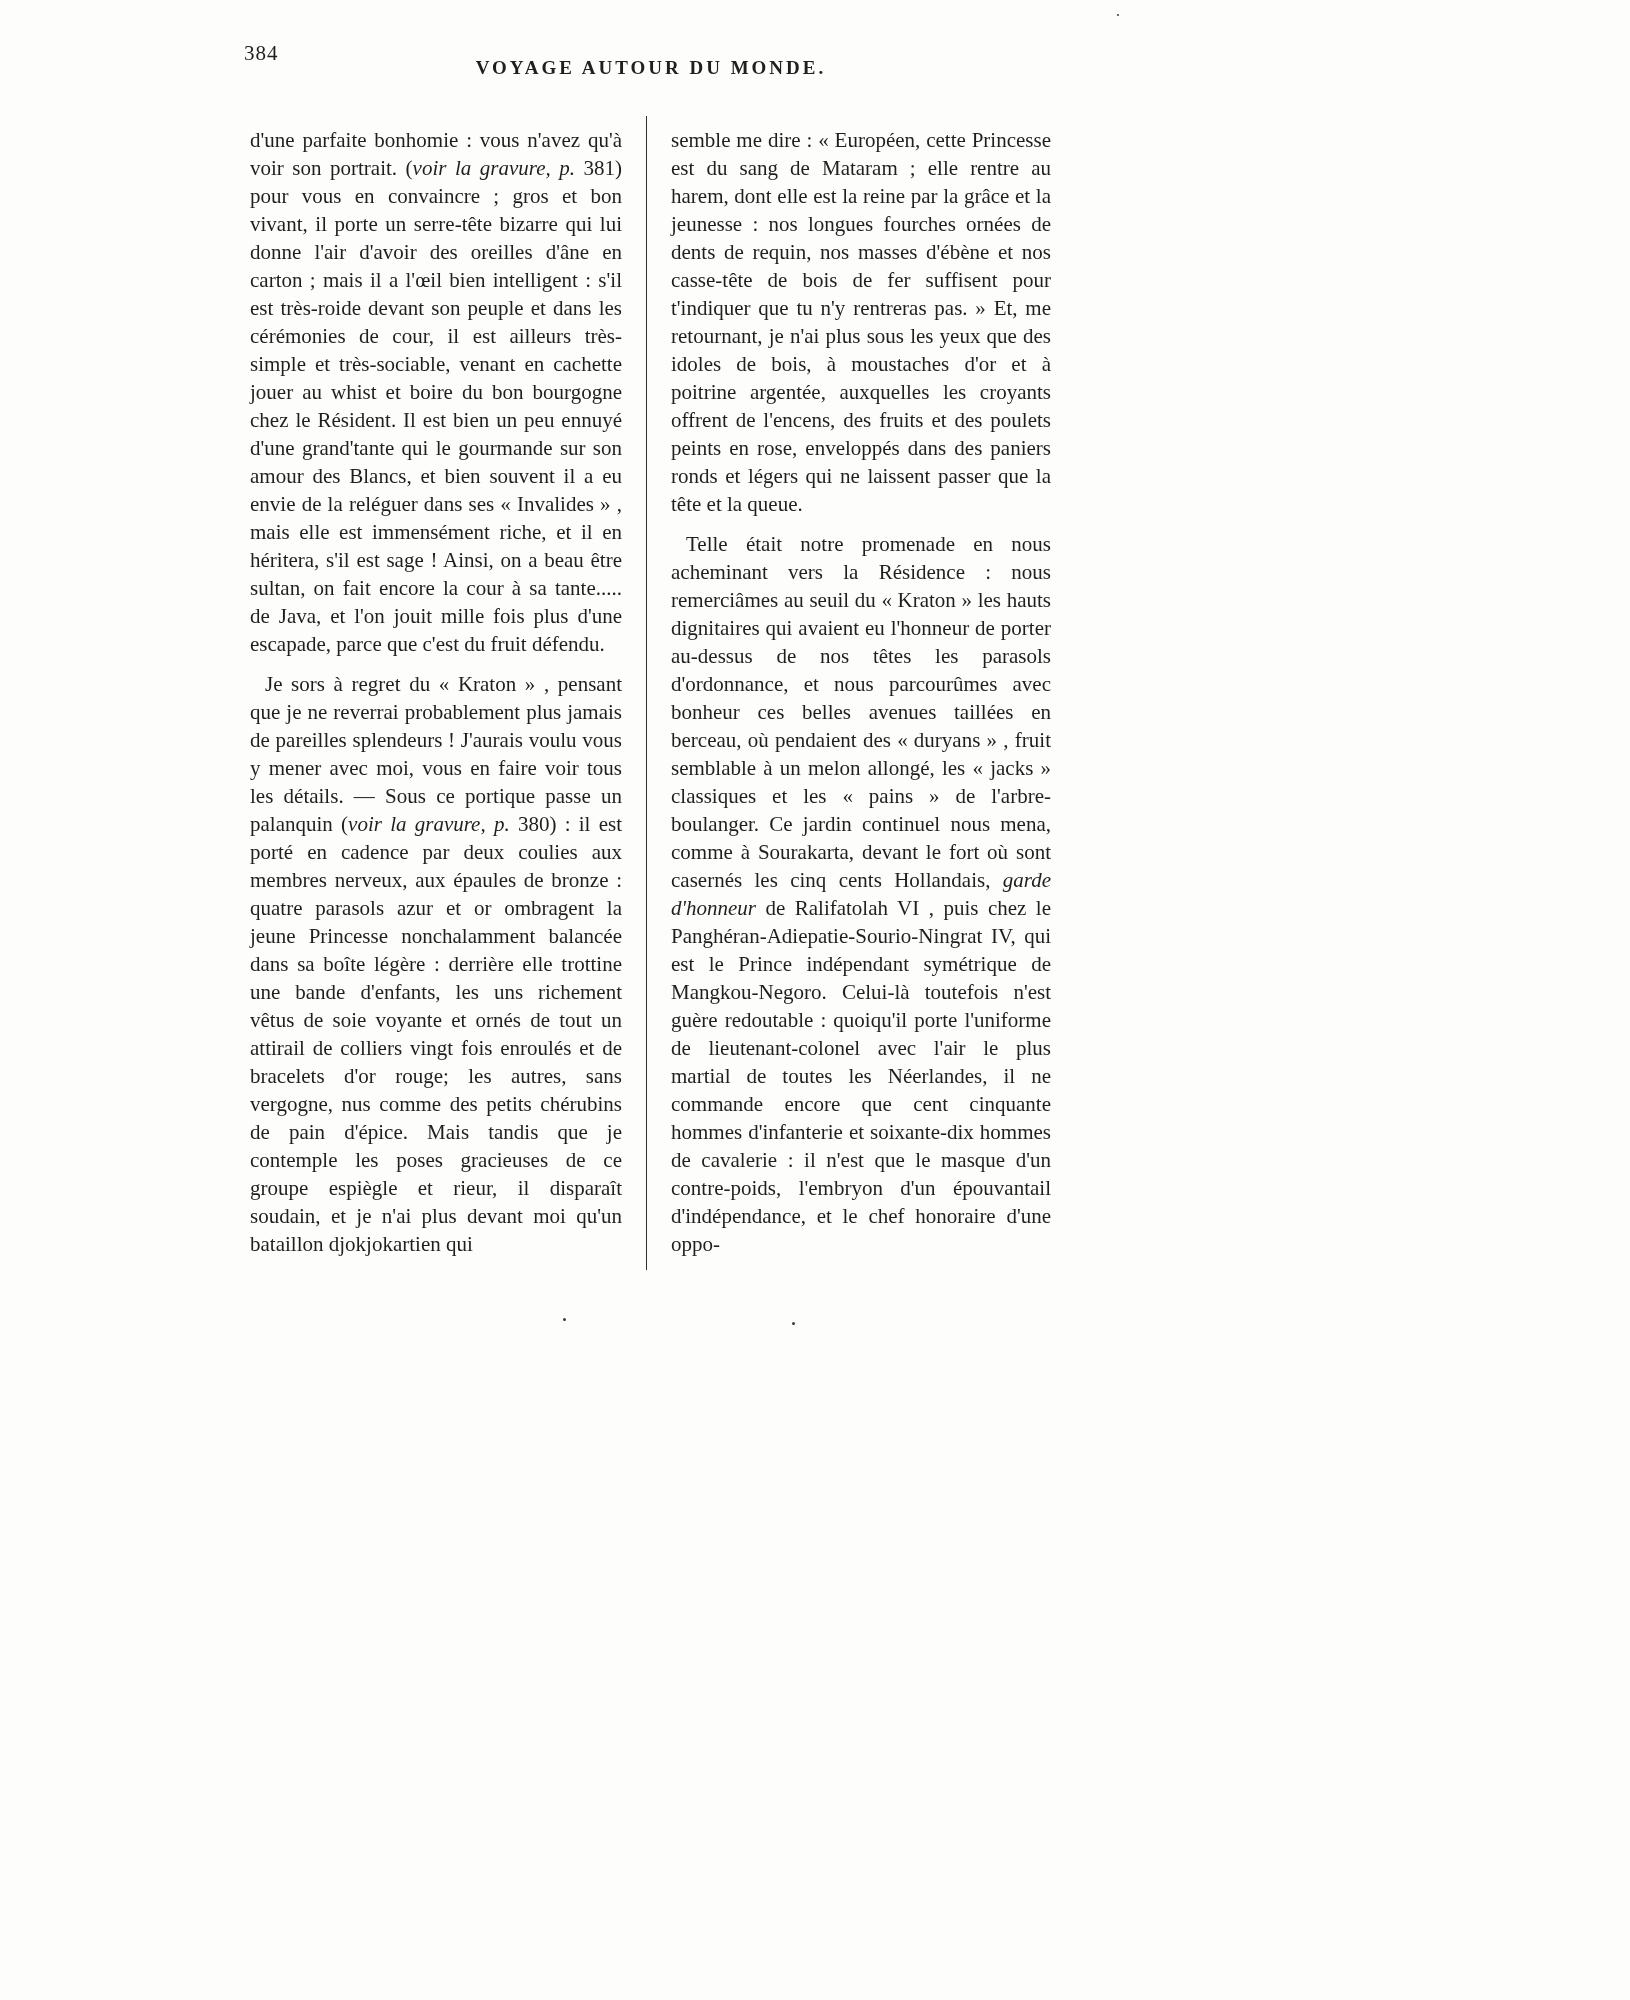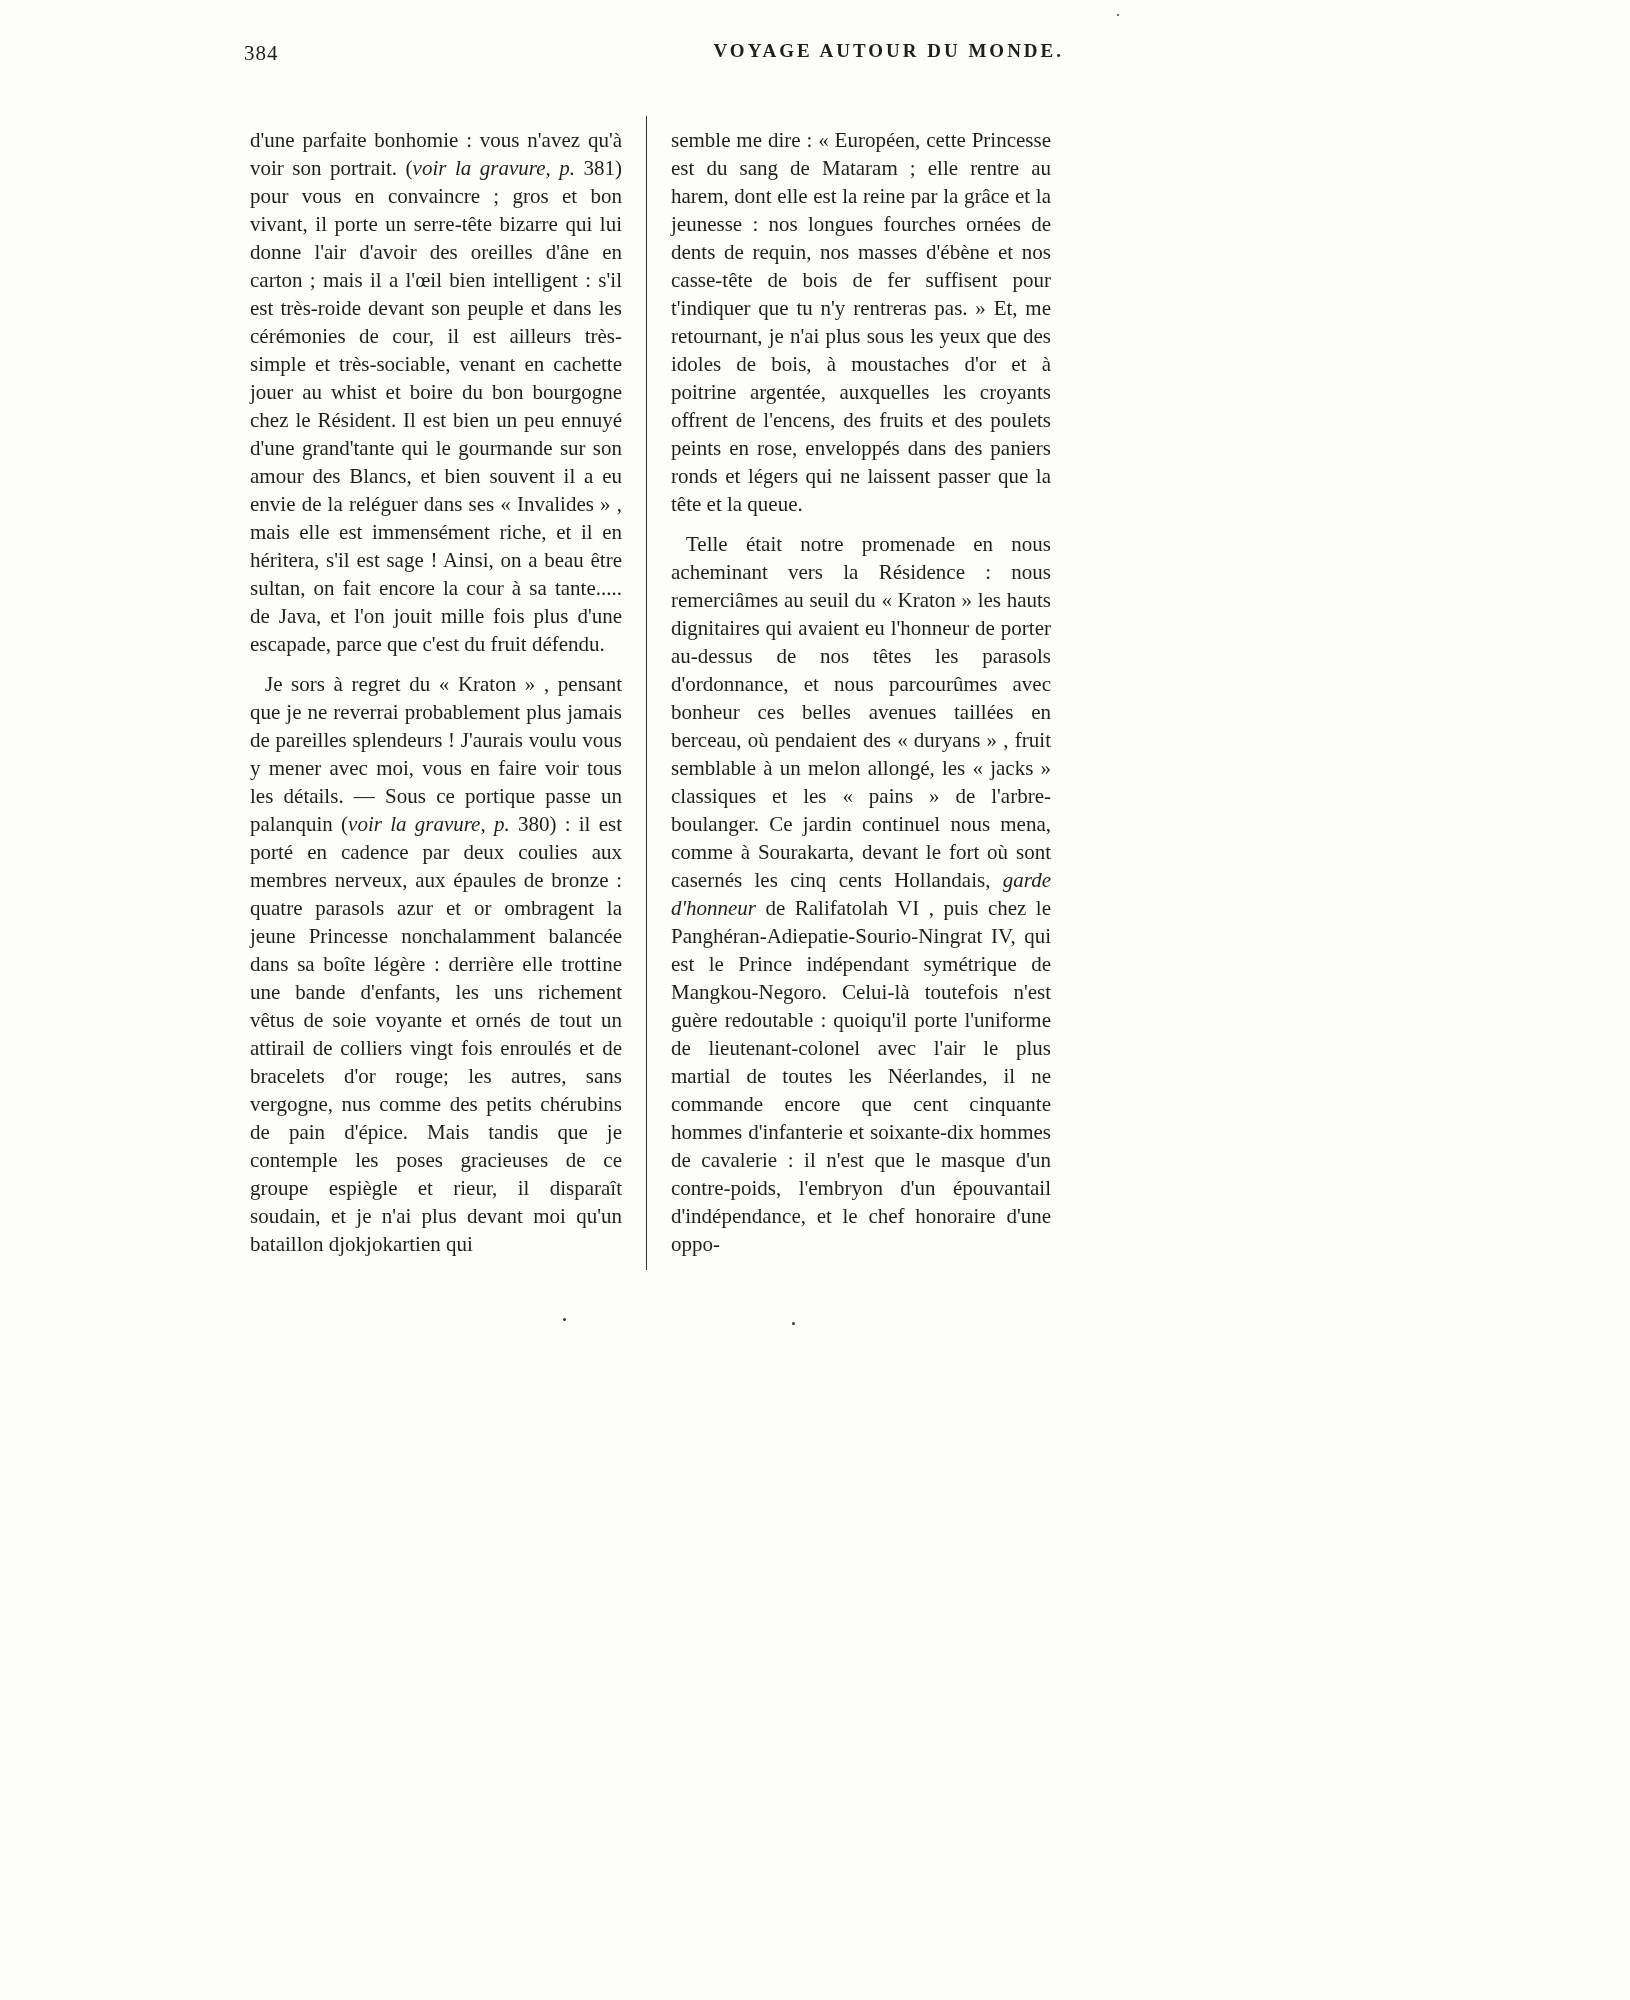--- a/index.html
+++ b/index.html
@@ -32,22 +32,22 @@
     left: 6px;
     top: 1px;
     font-size: 21px;
     font-weight: normal;
     letter-spacing: 1px;
   }
   .head-title {
     position: absolute;
     left: 0;
     right: 0;
-    top: 0;
-    text-align: right;
+    top: 17px;
+    text-align: center;
     font-size: 19px;
     font-weight: bold;
     letter-spacing: 3px;
     white-space: nowrap;
   }
   .columns {
     display: flex;
     align-items: stretch;
   }
   .col {

